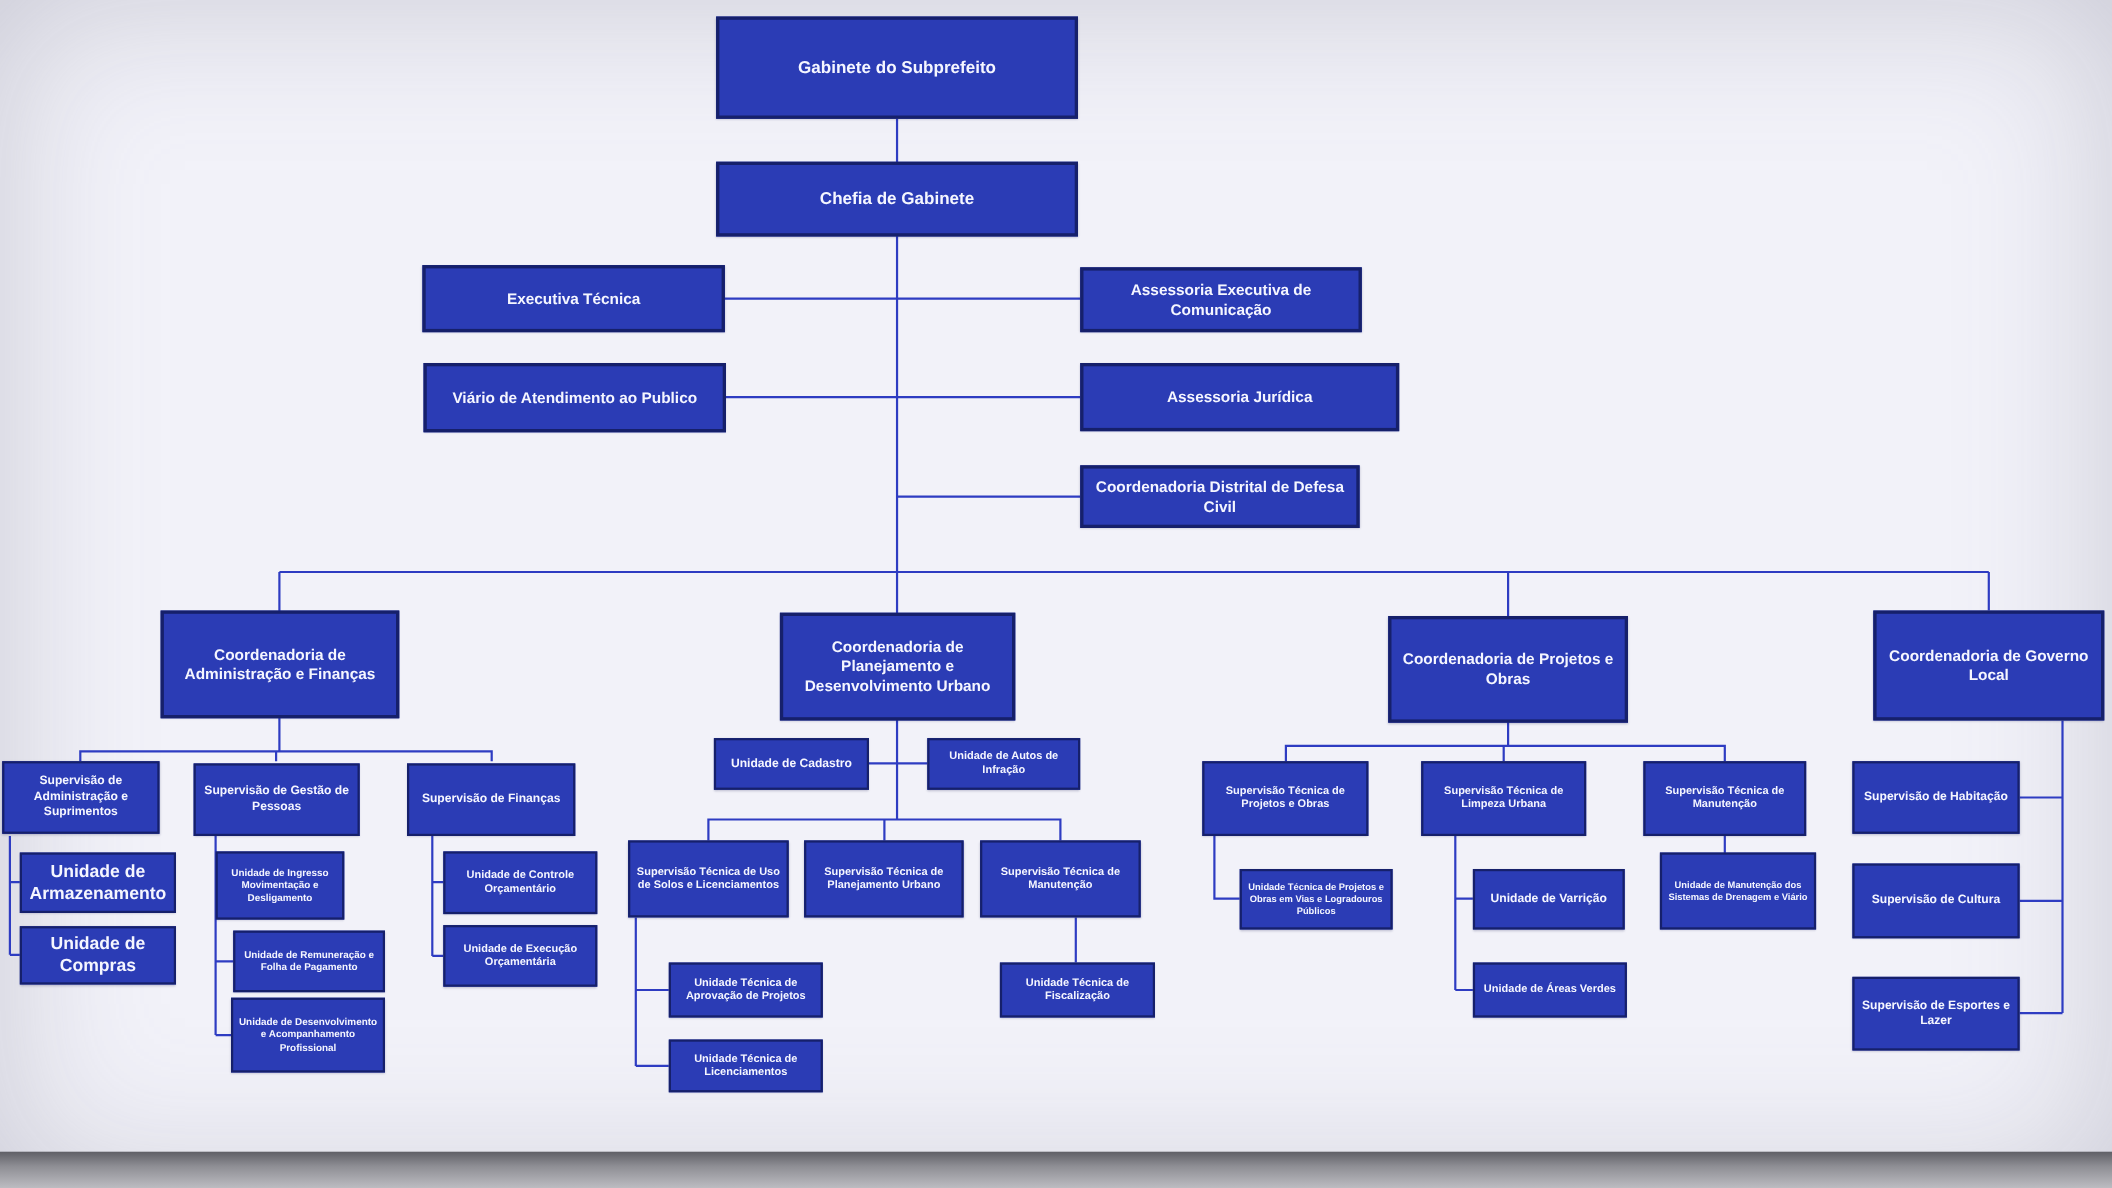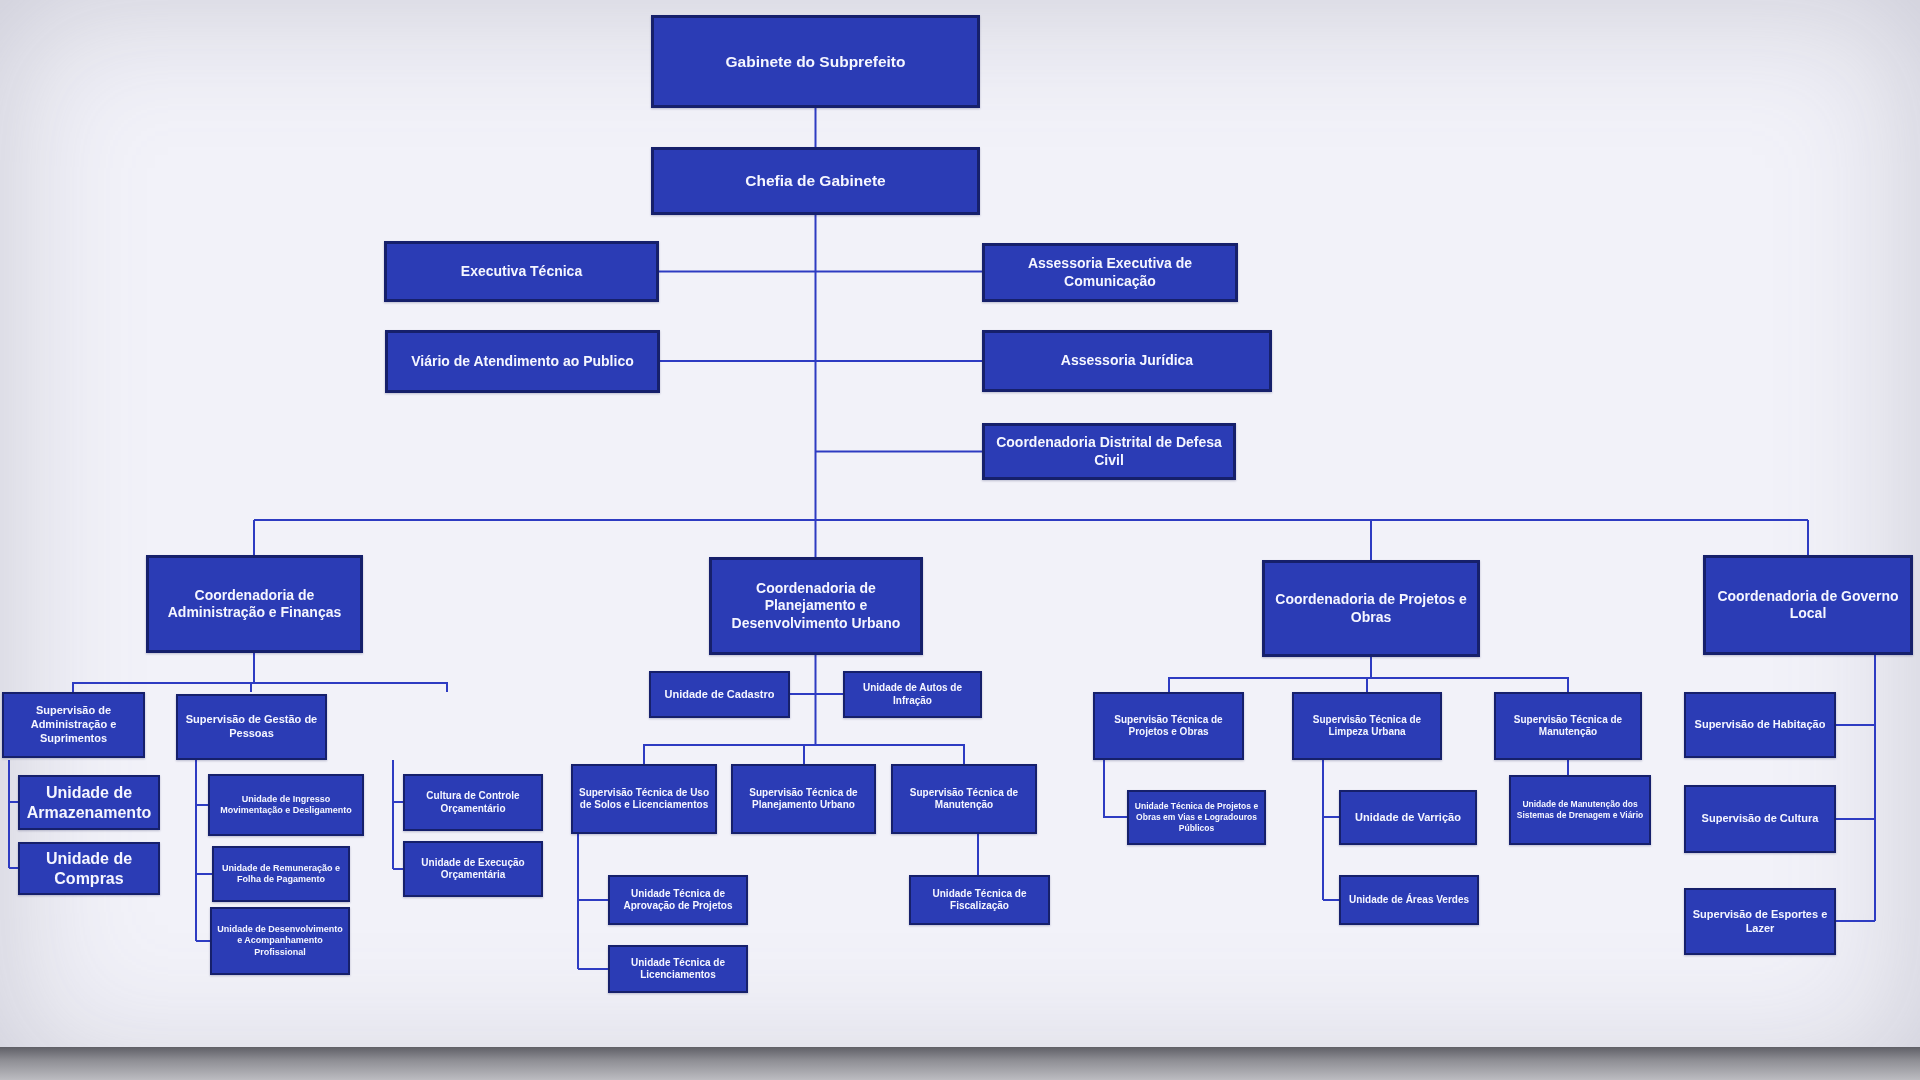--- a/index.html
+++ b/index.html
@@ -79,25 +79,26 @@
   <div class="node b3 fs14" style="left:146px;top:555px;width:217px;height:98px">Coordenadoria de Administração e Finanças</div>
   <div class="node b3 fs14" style="left:709px;top:557px;width:214px;height:98px">Coordenadoria de Planejamento e Desenvolvimento Urbano</div>
   <div class="node b3 fs14" style="left:1262px;top:560px;width:218px;height:97px">Coordenadoria de Projetos e Obras</div>
   <div class="node b3 fs14" style="left:1703px;top:555px;width:210px;height:100px">Coordenadoria de Governo Local</div>
 
   <div class="node fs11" style="left:2px;top:692px;width:143px;height:66px">Supervisão de Administração e Suprimentos</div>
   <div class="node fs12" style="left:18px;top:775px;width:142px;height:55px">Unidade de Armazenamento</div>
   <div class="node fs12" style="left:18px;top:842px;width:142px;height:53px">Unidade de Compras</div>
 
   <div class="node fs11" style="left:176px;top:694px;width:151px;height:66px">Supervisão de Gestão de Pessoas</div>
-  <div class="node fs9" style="left:208px;top:774px;width:156px;height:62px">Unidade de Ingresso Movimentação e Desligamento</div>
+  <div class="node fs9" style="left:196px;top:774px;width:117px;height:62px">Unidade de Ingresso Movimentação e Desligamento</div>
   <div class="node fs9" style="left:212px;top:846px;width:138px;height:56px">Unidade de Remuneração e Folha de Pagamento</div>
   <div class="node fs9" style="left:210px;top:907px;width:140px;height:68px">Unidade de Desenvolvimento e Acompanhamento Profissional</div>
 
-  <div class="node fs10" style="left:403px;top:774px;width:140px;height:57px">Cultura de Controle Orçamentário</div>
+  <div class="node fs11" style="left:370px;top:694px;width:153px;height:66px">Supervisão de Finanças</div>
+  <div class="node fs10" style="left:403px;top:774px;width:140px;height:57px">Unidade de Controle Orçamentário</div>
   <div class="node fs10" style="left:403px;top:841px;width:140px;height:56px">Unidade de Execução Orçamentária</div>
 
   <div class="node fs11" style="left:649px;top:671px;width:141px;height:47px">Unidade de Cadastro</div>
   <div class="node fs10" style="left:843px;top:671px;width:139px;height:47px">Unidade de Autos de Infração</div>
 
   <div class="node fs10" style="left:571px;top:764px;width:146px;height:70px">Supervisão Técnica de Uso de Solos e Licenciamentos</div>
   <div class="node fs10" style="left:731px;top:764px;width:145px;height:70px">Supervisão Técnica de Planejamento Urbano</div>
   <div class="node fs10" style="left:891px;top:764px;width:146px;height:70px">Supervisão Técnica de Manutenção</div>
 
   <div class="node fs10" style="left:608px;top:875px;width:140px;height:50px">Unidade Técnica de Aprovação de Projetos</div>

